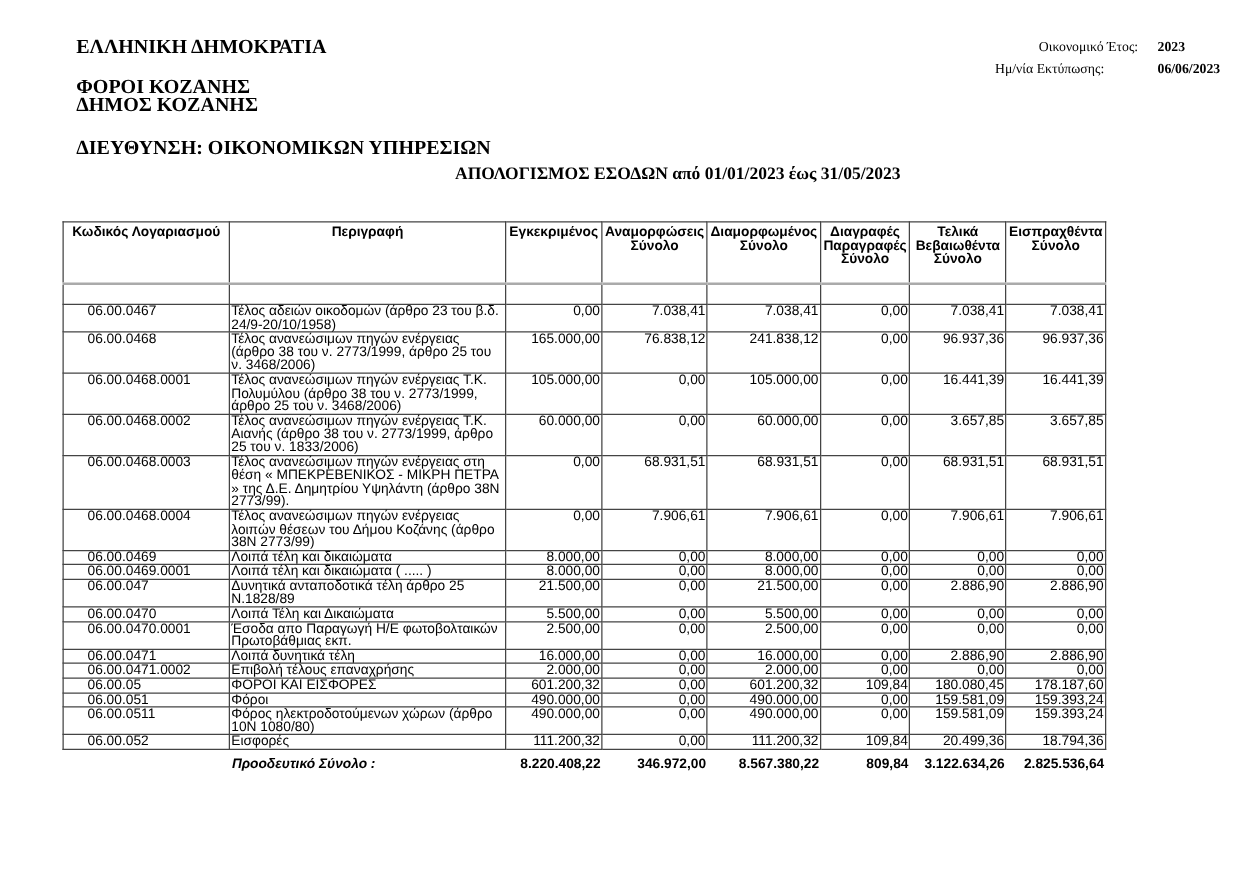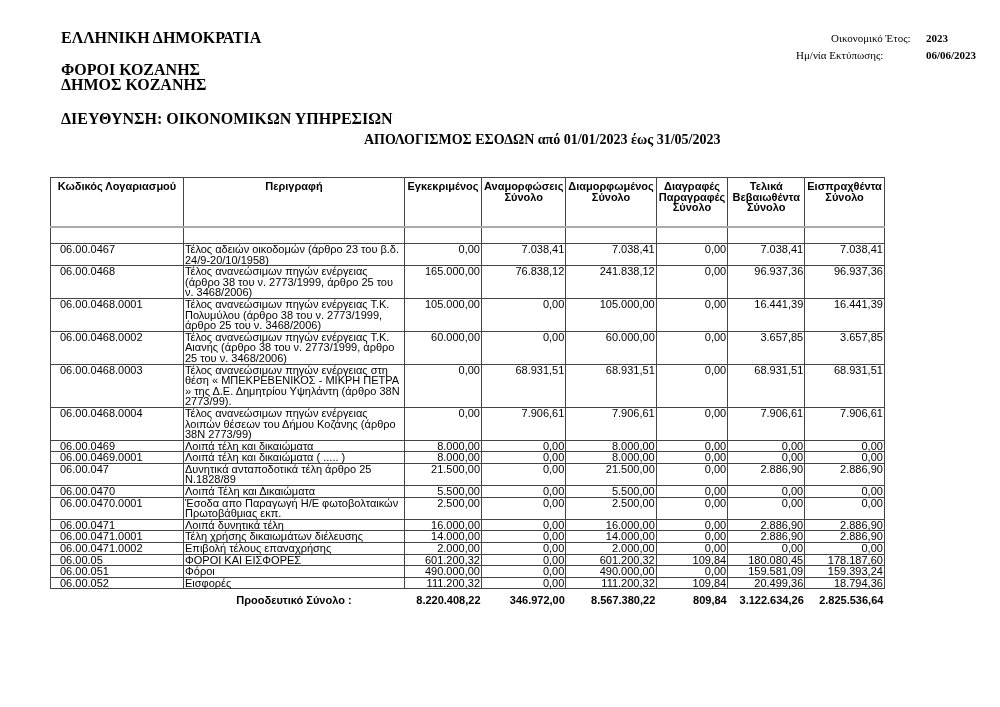--- a/index.html
+++ b/index.html
@@ -24,33 +24,33 @@
     position: absolute; left: 50px; top: 177px;
     border-collapse: collapse; table-layout: fixed;
     font-size: 11px; line-height: 10.6px;
   }
   table.report th, table.report td {
     border: 1px solid #444; padding: 0 2px; vertical-align: top;
   }
   table.report th { font-weight: bold; text-align: center; height: 45px; padding-top: 3px; border-bottom: 2px solid #aaa; }
   table.report tr.spacer td { height: 15px; border-bottom: 1px solid #444; }
   table.report td.num { text-align: right; padding-right: 1px; }
-  table.report td.code { padding-left: 9px; }
+  table.report td.code { padding-left: 19px; }
   table.report td.desc { padding-left: 1px; }
   table.report col.c-code { width: 133px; }
   table.report col.c-desc { width: 221px; }
   table.report col.c-num1 { width: 77px; }
   table.report col.c-num2 { width: 77px; }
   table.report col.c-num3 { width: 77px; }
   table.report col.c-num4 { width: 69px; }
   table.report col.c-num5 { width: 77px; }
   table.report col.c-num6 { width: 76px; }
   table.report tr.total td { border: none; font-weight: bold; padding-top: 6px; }
   table.report tr.total td.num { padding-right: 1px; }
-  table.report tr.total td.total-label { text-align: center; padding-left: 2px; }
+  table.report tr.total td.total-label { text-align: left; padding-left: 2px; font-style: italic; }
   .vgray { border-left-color: #999 !important; }
 
   #footer-page { position: absolute; left: 60px; top: 674px; font-size: 10px; margin-top: 38px; }
 </style>
 </head>
 <body>
 
 <div id="h-republic" class="hdr serif">ΕΛΛΗΝΙΚΗ ΔΗΜΟΚΡΑΤΙΑ</div>
 <div id="h-prefecture" class="hdr serif">ΦΟΡΟΙ ΚΟΖΑΝΗΣ</div>
 <div id="h-municipality" class="hdr serif">ΔΗΜΟΣ ΚΟΖΑΝΗΣ</div>
@@ -121,21 +121,21 @@
         <td class="desc">Τέλος ανανεώσιμων πηγών ενέργειας Τ.Κ. Πολυμύλου (άρθρο 38 του ν. 2773/1999, άρθρο 25 του ν. 3468/2006)</td>
         <td class="num">105.000,00</td>
         <td class="num vgray">0,00</td>
         <td class="num">105.000,00</td>
         <td class="num vgray">0,00</td>
         <td class="num">16.441,39</td>
         <td class="num">16.441,39</td>
       </tr>
       <tr>
         <td class="code">06.00.0468.0002</td>
-        <td class="desc">Τέλος ανανεώσιμων πηγών ενέργειας Τ.Κ. Αιανής (άρθρο 38 του ν. 2773/1999, άρθρο 25 του ν. 3468/2006)</td>
+        <td class="desc">Τέλος ανανεώσιμων πηγών ενέργειας Τ.Κ. Αιανής (άρθρο 38 του ν. 2773/1999, άρθρο 25 του ν. 1833/2006)</td>
         <td class="num">60.000,00</td>
         <td class="num vgray">0,00</td>
         <td class="num">60.000,00</td>
         <td class="num vgray">0,00</td>
         <td class="num">3.657,85</td>
         <td class="num">3.657,85</td>
       </tr>
       <tr>
         <td class="code">06.00.0468.0003</td>
         <td class="desc">Τέλος ανανεώσιμων πηγών ενέργειας στη θέση « ΜΠΕΚΡΕΒΕΝΙΚΟΣ - ΜΙΚΡΗ ΠΕΤΡΑ » της Δ.Ε. Δημητρίου Υψηλάντη (άρθρο 38Ν 2773/99).</td>
@@ -205,30 +205,20 @@
         <td class="num vgray">0,00</td>
         <td class="num">0,00</td>
         <td class="num">0,00</td>
       </tr>
       <tr>
         <td class="code">06.00.0471</td>
         <td class="desc">Λοιπά δυνητικά τέλη</td>
         <td class="num">16.000,00</td>
         <td class="num vgray">0,00</td>
         <td class="num">16.000,00</td>
-        <td class="num vgray">0,00</td>
-        <td class="num">2.886,90</td>
-        <td class="num">2.886,90</td>
-      </tr>
-      <tr>
-        <td class="code">06.00.0471.0001</td>
-        <td class="desc">Τέλη χρήσης δικαιωμάτων διέλευσης</td>
-        <td class="num">14.000,00</td>
-        <td class="num vgray">0,00</td>
-        <td class="num">14.000,00</td>
         <td class="num vgray">0,00</td>
         <td class="num">2.886,90</td>
         <td class="num">2.886,90</td>
       </tr>
       <tr>
         <td class="code">06.00.0471.0002</td>
         <td class="desc">Επιβολή τέλους επαναχρήσης</td>
         <td class="num">2.000,00</td>
         <td class="num vgray">0,00</td>
         <td class="num">2.000,00</td>
@@ -242,20 +232,30 @@
         <td class="num">601.200,32</td>
         <td class="num vgray">0,00</td>
         <td class="num">601.200,32</td>
         <td class="num vgray">109,84</td>
         <td class="num">180.080,45</td>
         <td class="num">178.187,60</td>
       </tr>
       <tr>
         <td class="code">06.00.051</td>
         <td class="desc">Φόροι</td>
+        <td class="num">490.000,00</td>
+        <td class="num vgray">0,00</td>
+        <td class="num">490.000,00</td>
+        <td class="num vgray">0,00</td>
+        <td class="num">159.581,09</td>
+        <td class="num">159.393,24</td>
+      </tr>
+      <tr>
+        <td class="code">06.00.0511</td>
+        <td class="desc">Φόρος ηλεκτροδοτούμενων χώρων (άρθρο 10Ν 1080/80)</td>
         <td class="num">490.000,00</td>
         <td class="num vgray">0,00</td>
         <td class="num">490.000,00</td>
         <td class="num vgray">0,00</td>
         <td class="num">159.581,09</td>
         <td class="num">159.393,24</td>
       </tr>
       <tr>
         <td class="code">06.00.052</td>
         <td class="desc">Εισφορές</td>

